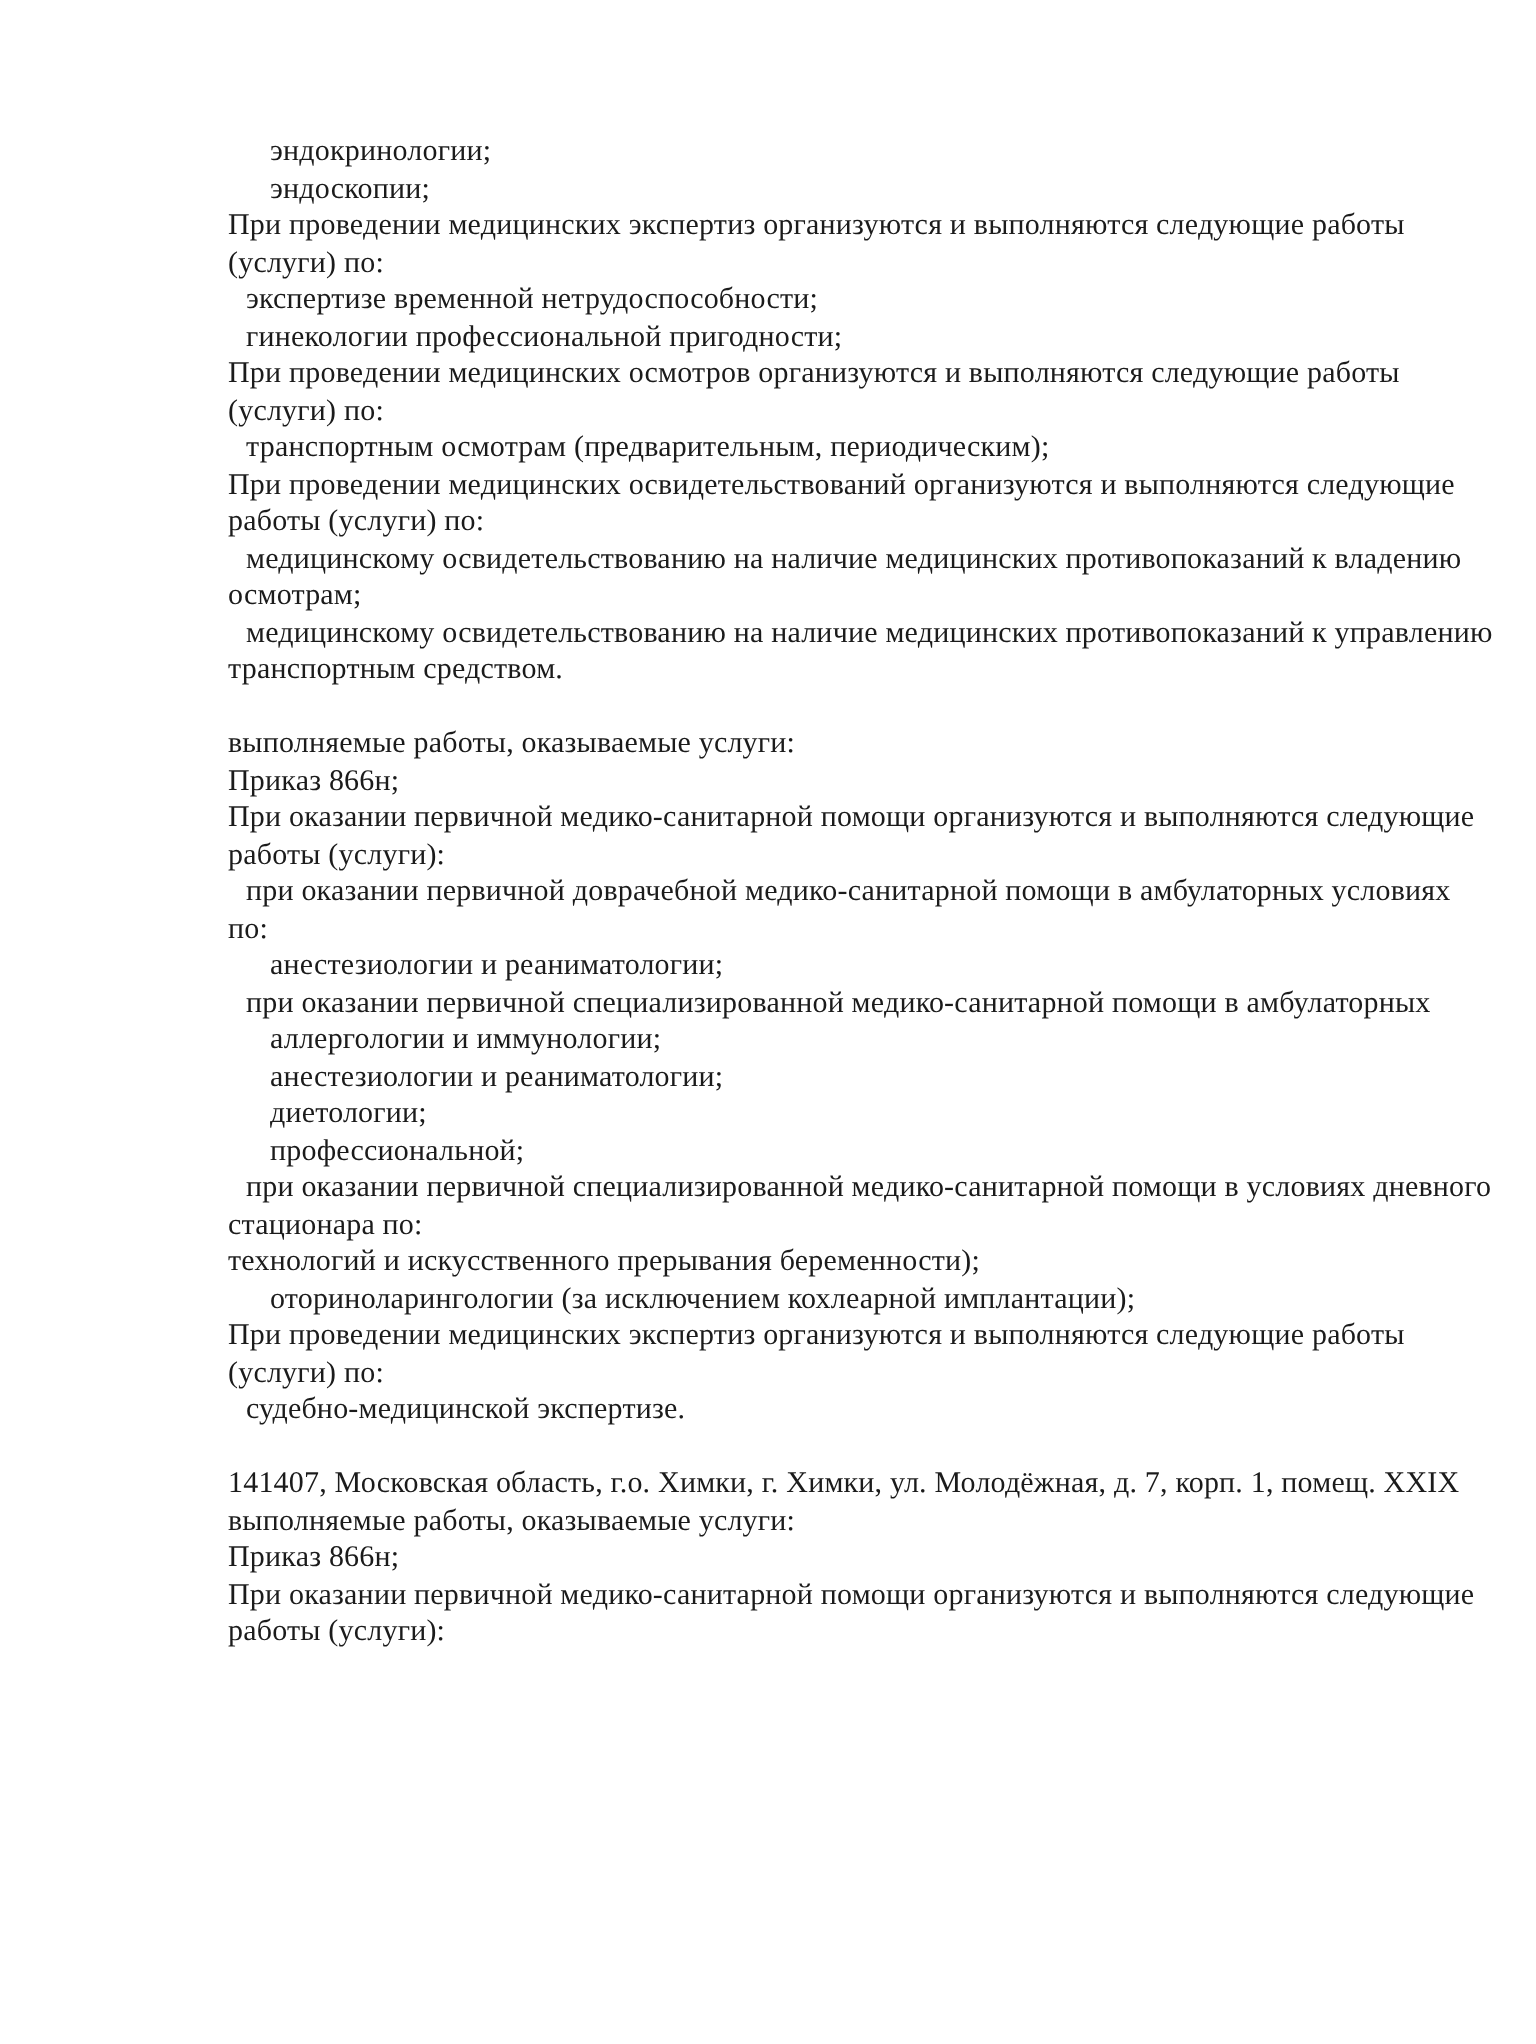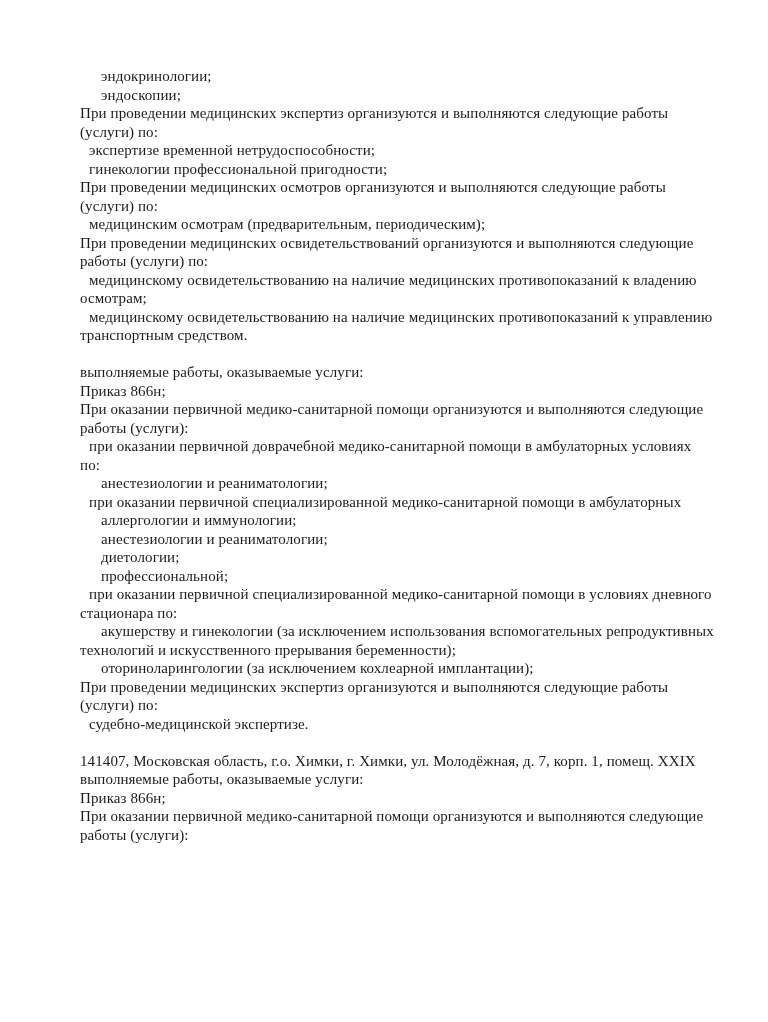--- a/index.html
+++ b/index.html
@@ -12,20 +12,21 @@
     width: 733px;
     height: 1022px;
     box-sizing: border-box;
     background: #ffffff;
     overflow: hidden;
     padding: 67px 16px 0 80px;
     font-family: "Liberation Serif", "DejaVu Serif", serif;
     font-size: 15px;
     line-height: 18.5px;
     color: #1b1b1b;
+    margin-left: 34px;
   }
   .doc-lines .line {
     white-space: pre;
     min-height: 18.5px;
     letter-spacing: 0.1px;
   }
   .doc-lines .indent-0 { padding-left: 0; }
   .doc-lines .indent-1 { padding-left: 9px; }
   .doc-lines .indent-2 { padding-left: 21px; }
 </style>
@@ -35,21 +36,21 @@
 <div class="page">
   <div class="doc-lines">
       <div class="line indent-2">эндокринологии;</div>
       <div class="line indent-2">эндоскопии;</div>
       <div class="line indent-0">При проведении медицинских экспертиз организуются и выполняются следующие работы</div>
       <div class="line indent-0">(услуги) по:</div>
       <div class="line indent-1">экспертизе временной нетрудоспособности;</div>
       <div class="line indent-1">гинекологии профессиональной пригодности;</div>
       <div class="line indent-0">При проведении медицинских осмотров организуются и выполняются следующие работы</div>
       <div class="line indent-0">(услуги) по:</div>
-      <div class="line indent-1">медицинским осмотрам (предварительным, периодическим);</div>
+      <div class="line indent-1">транспортным осмотрам (предварительным, периодическим);</div>
       <div class="line indent-0">При проведении медицинских освидетельствований организуются и выполняются следующие</div>
       <div class="line indent-0">работы (услуги) по:</div>
       <div class="line indent-1">медицинскому освидетельствованию на наличие медицинских противопоказаний к владению</div>
       <div class="line indent-0">осмотрам;</div>
       <div class="line indent-1">медицинскому освидетельствованию на наличие медицинских противопоказаний к управлению</div>
       <div class="line indent-0">транспортным средством.</div>
       <div class="line indent-0">&nbsp;</div>
       <div class="line indent-0">выполняемые работы, оказываемые услуги:</div>
       <div class="line indent-0">Приказ 866н;</div>
       <div class="line indent-0">При оказании первичной медико-санитарной помощи организуются и выполняются следующие</div>
@@ -57,21 +58,20 @@
       <div class="line indent-1">при оказании первичной доврачебной медико-санитарной помощи в амбулаторных условиях</div>
       <div class="line indent-0">по:</div>
       <div class="line indent-2">анестезиологии и реаниматологии;</div>
       <div class="line indent-1">при оказании первичной специализированной медико-санитарной помощи в амбулаторных</div>
       <div class="line indent-2">аллергологии и иммунологии;</div>
       <div class="line indent-2">анестезиологии и реаниматологии;</div>
       <div class="line indent-2">диетологии;</div>
       <div class="line indent-2">профессиональной;</div>
       <div class="line indent-1">при оказании первичной специализированной медико-санитарной помощи в условиях дневного</div>
       <div class="line indent-0">стационара по:</div>
-      <div class="line indent-2">акушерству и гинекологии (за исключением использования вспомогательных репродуктивных</div>
       <div class="line indent-0">технологий и искусственного прерывания беременности);</div>
       <div class="line indent-2">оториноларингологии (за исключением кохлеарной имплантации);</div>
       <div class="line indent-0">При проведении медицинских экспертиз организуются и выполняются следующие работы</div>
       <div class="line indent-0">(услуги) по:</div>
       <div class="line indent-1">судебно-медицинской экспертизе.</div>
       <div class="line indent-0">&nbsp;</div>
       <div class="line indent-0">141407, Московская область, г.о. Химки, г. Химки, ул. Молодёжная, д. 7, корп. 1, помещ. XXIX</div>
       <div class="line indent-0">выполняемые работы, оказываемые услуги:</div>
       <div class="line indent-0">Приказ 866н;</div>
       <div class="line indent-0">При оказании первичной медико-санитарной помощи организуются и выполняются следующие</div>

